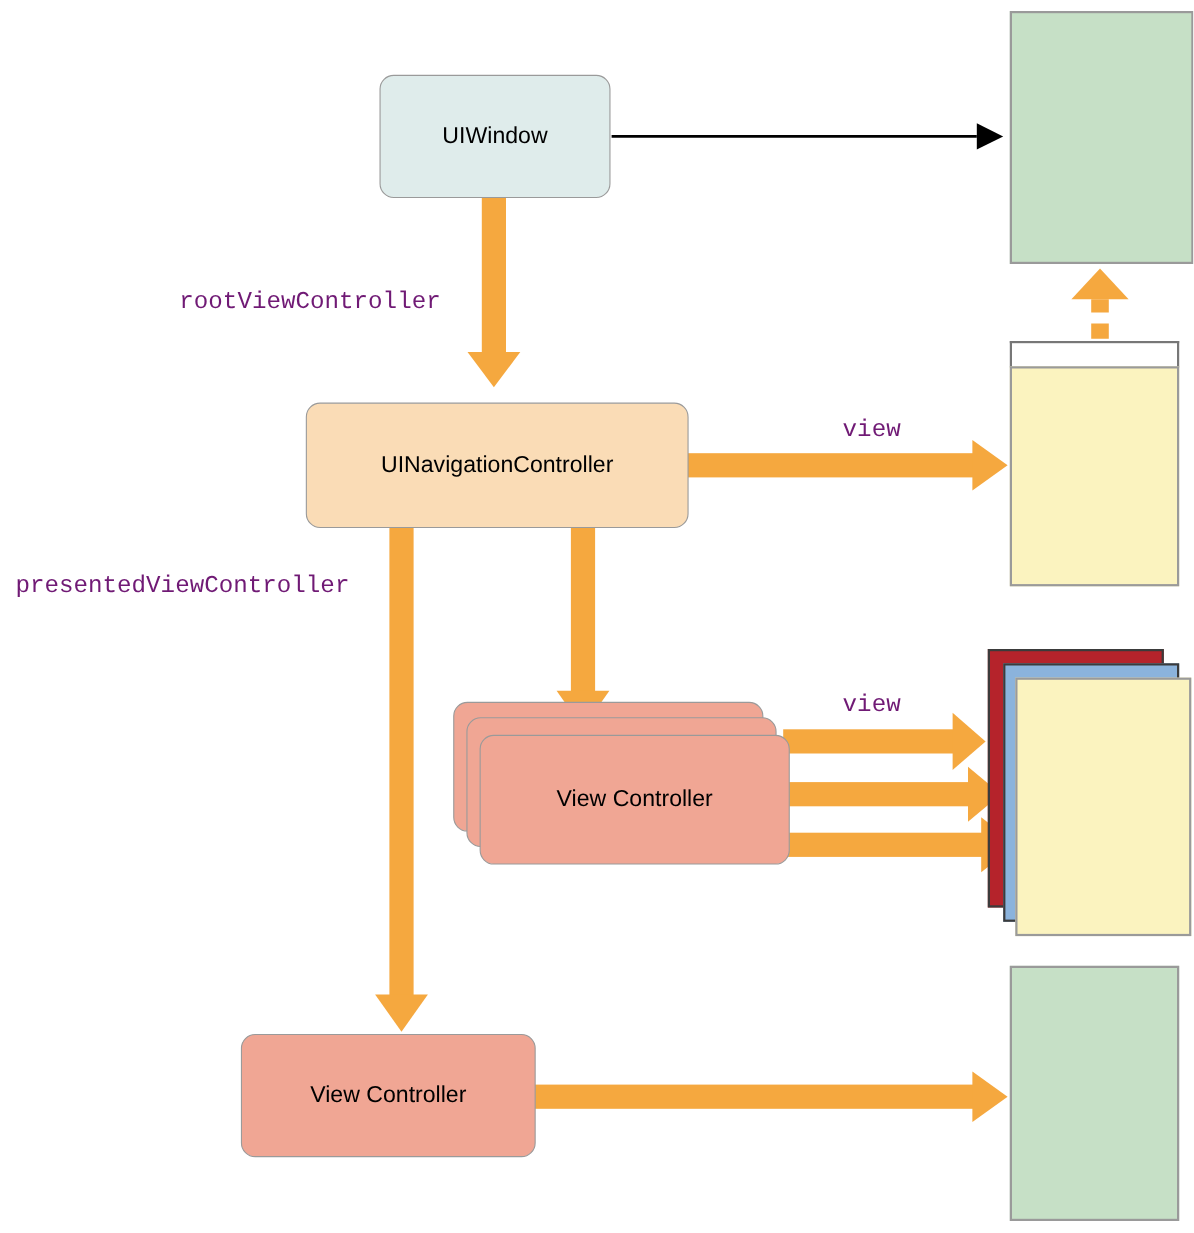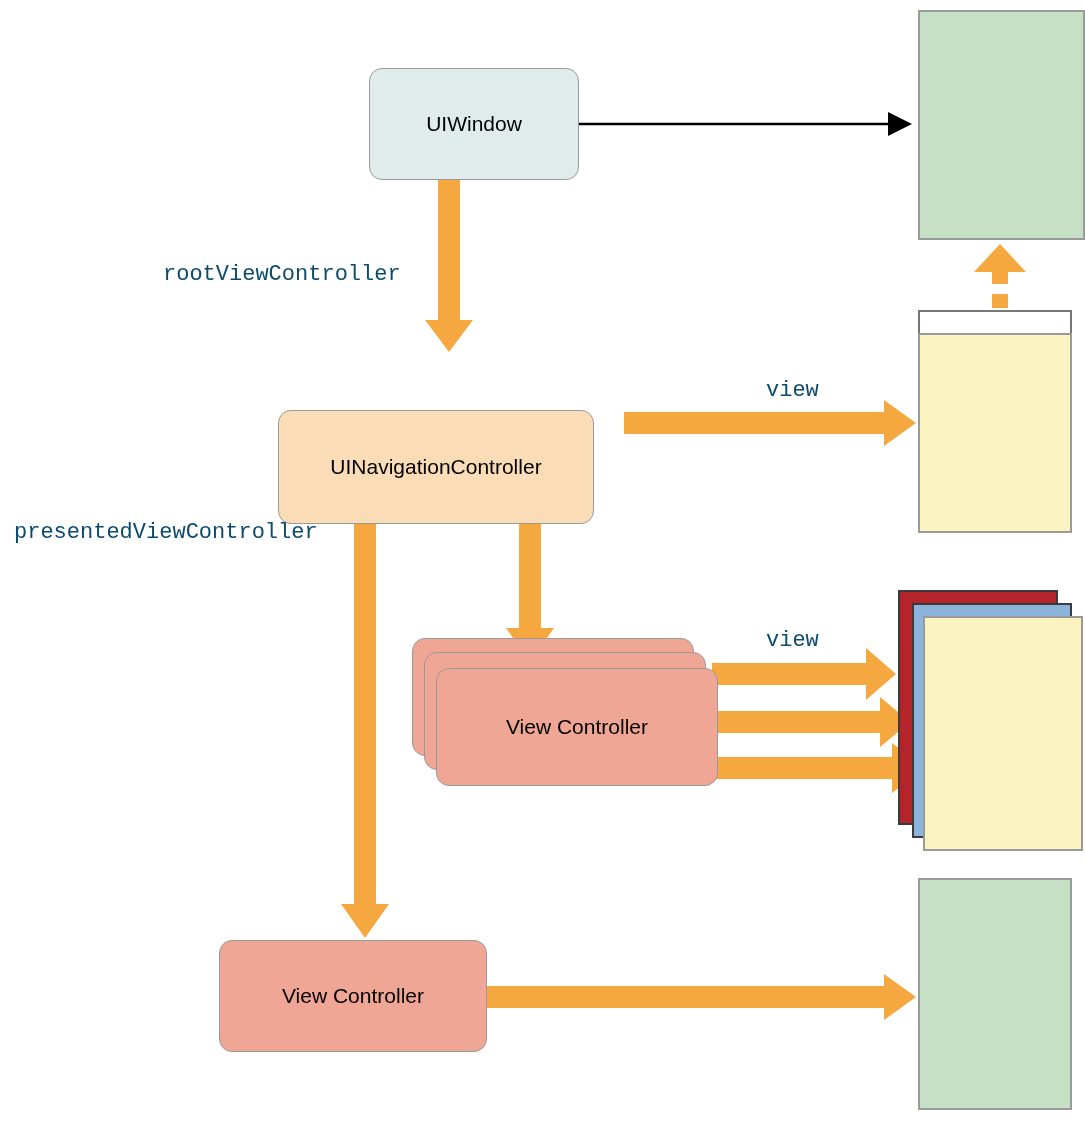--- a/index.html
+++ b/index.html
@@ -38,21 +38,20 @@
     font-size: 21px;
     line-height: 1.1;
     text-align: center;
     white-space: nowrap;
   }
   .rounded {
     border-radius: 13px;
   }
   .node-window {
     background: #dfeceb;
-    margin-left: 24px;
   }
   .node-nav {
     background: #fadcb6;
   }
   .node-vc {
     background: #f0a694;
     justify-content: center;
   }
 
   
@@ -90,21 +89,21 @@
     background: #ffffff;
     border: 2px solid #777777;
     border-bottom: none;
   }
 
   
   .edge-label {
     position: absolute;
     font-family: "Liberation Mono", monospace;
     font-size: 22px;
-    color: #0c4a6e;
+    color: #701a75;
     white-space: nowrap;
   }
 </style>
 </head>
 <body>
 
 <div id="canvas">
 
   <svg id="svg-layer" viewBox="0 0 1085 1121" xmlns="http://www.w3.org/2000/svg">
 
@@ -172,21 +171,21 @@
   <div class="view-rect view-red" style="left:898px; top:590px; width:160px; height:235px;"></div>
   <div class="view-rect view-blue" style="left:912px; top:603px; width:160px; height:235px;"></div>
   <div class="view-rect view-yellow" style="left:923px; top:616px; width:160px; height:235px;"></div>
 
   <div class="view-rect view-green" style="left:918px; top:878px; width:154px; height:232px;"></div>
 
   <div class="node rounded node-window" style="left:345px; top:68px; width:210px; height:112px;">
     <span>UIWindow</span>
   </div>
 
-  <div class="node rounded node-nav" style="left:278px; top:366px; width:316px; height:114px;margin-top:44px;">
+  <div class="node rounded node-nav" style="left:278px; top:366px; width:348px; height:114px;">
     <span>UINavigationController</span>
   </div>
 
   <div class="stack-card" style="left:412px; top:638px; width:282px; height:118px;"></div>
   <div class="stack-card" style="left:424px; top:652px; width:282px; height:118px;"></div>
   <div class="node rounded node-vc" style="left:436px; top:668px; width:282px; height:118px;">
     <span>View Controller</span>
   </div>
 
   <div class="node rounded node-vc" style="left:219px; top:940px; width:268px; height:112px;">

